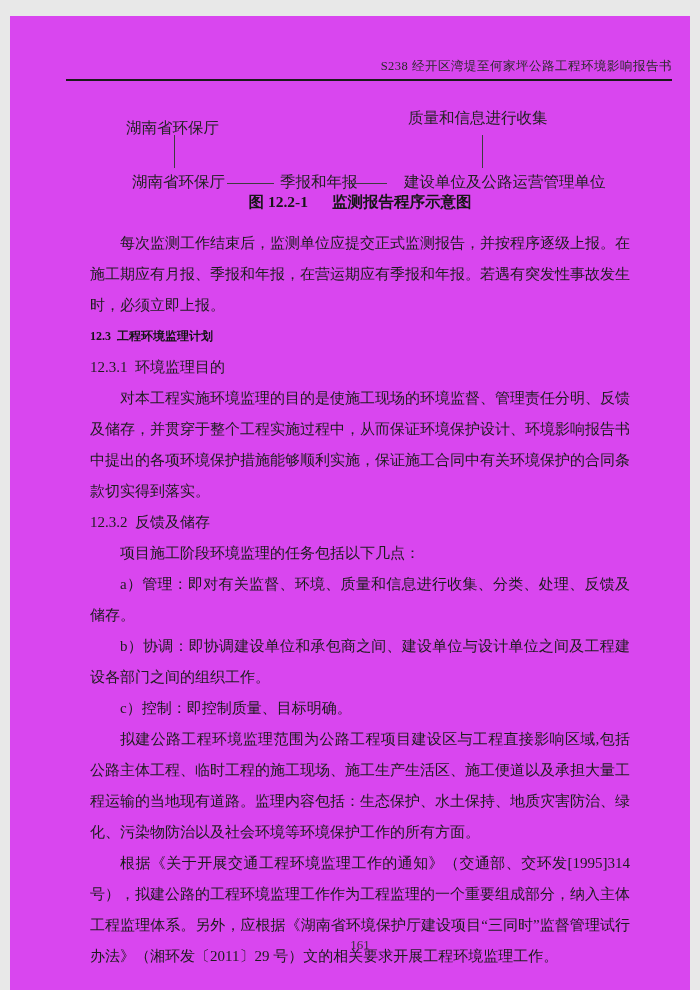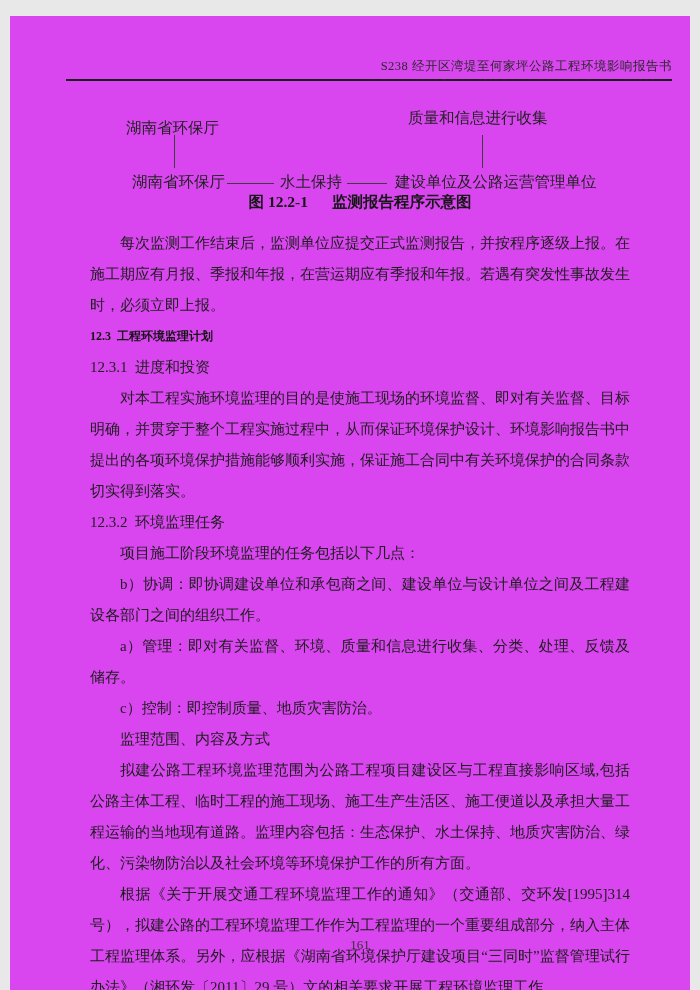--- a/index.html
+++ b/index.html
@@ -19,21 +19,21 @@
     padding-bottom:4px;border-bottom:2.5px solid #1b1b1b;
     color:#2a2a2a;
   }
   
   .fig{position:absolute;top:90px;left:80px;width:540px;height:92px;font-size:15.5px;}
   .fig .node{position:absolute;white-space:nowrap;color:#222;}
   .n-tl{left:36px;top:12px;font-family:Liberation Mono, monospace;}
   .n-tr{left:318px;top:2px;}
   .n-bl{left:42px;top:66px;}
   .n-bm{left:190px;top:66px;}
-  .n-br{left:305px;top:66px;}
+  .n-br{left:314px;top:66px;}
   .vline{position:absolute;width:1px;background:#3d3d3d;top:29px;height:33px;}
   .vl-left{left:84px;}
   .vl-right{left:392px;}
   .hline{position:absolute;height:1px;background:#3d3d3d;top:77px;}
   .hl-1{left:137px;width:47px;}
   .hl-2{left:257px;width:40px;}
   
   .caption{
     position:absolute;top:176px;left:0;width:700px;
     text-align:center;font-weight:bold;font-size:15.5px;color:#161616;
@@ -61,39 +61,38 @@
 
   <div class="hdr">S238 经开区湾堤至何家坪公路工程环境影响报告书</div>
 
   <div class="fig">
     <span class="node n-tl">湖南省环保厅</span>
     <span class="node n-tr">质量和信息进行收集</span>
     <div class="vline vl-left"></div>
     <div class="vline vl-right"></div>
     <span class="node n-bl">湖南省环保厅</span>
     <div class="hline hl-1"></div>
-    <span class="node n-bm">水土保持</span>
+    <span class="node n-bm">季报和年报</span>
     <div class="hline hl-2"></div>
     <span class="node n-br">建设单位及公路运营管理单位</span>
   </div>
 
   <div class="caption">
     <span class="cap-label">图 12.2-1</span><span class="cap-title">监测报告程序示意图</span>
   </div>
 
   <div class="content">
     <p>每次监测工作结束后，监测单位应提交正式监测报告，并按程序逐级上报。在施工期应有月报、季报和年报，在营运期应有季报和年报。若遇有突发性事故发生时，必须立即上报。</p>
     <div class="hd hd-bold">12.3  工程环境监理计划</div>
-    <div class="hd hd-plain">12.3.1  进度和投资</div>
-    <p>对本工程实施环境监理的目的是使施工现场的环境监督、即对有关监督、目标明确，并贯穿于整个工程实施过程中，从而保证环境保护设计、环境影响报告书中提出的各项环境保护措施能够顺利实施，保证施工合同中有关环境保护的合同条款切实得到落实。</p>
-    <div class="hd hd-plain">12.3.2  环境监理任务</div>
+    <div class="hd hd-plain">12.3.1  环境监理目的</div>
+    <p>对本工程实施环境监理的目的是使施工现场的环境监督、管理责任分明、反馈及储存，并贯穿于整个工程实施过程中，从而保证环境保护设计、环境影响报告书中提出的各项环境保护措施能够顺利实施，保证施工合同中有关环境保护的合同条款切实得到落实。</p>
+    <div class="hd hd-plain">12.3.2  反馈及储存</div>
     <p>项目施工阶段环境监理的任务包括以下几点：</p>
+    <p>a）管理：即对有关监督、环境、质量和信息进行收集、分类、处理、反馈及储存。</p>
     <p>b）协调：即协调建设单位和承包商之间、建设单位与设计单位之间及工程建设各部门之间的组织工作。</p>
-    <p>a）管理：即对有关监督、环境、质量和信息进行收集、分类、处理、反馈及储存。</p>
-    <p>c）控制：即控制质量、地质灾害防治。</p>
-    <p>监理范围、内容及方式</p>
+    <p>c）控制：即控制质量、目标明确。</p>
     <p>拟建公路工程环境监理范围为公路工程项目建设区与工程直接影响区域,包括公路主体工程、临时工程的施工现场、施工生产生活区、施工便道以及承担大量工程运输的当地现有道路。监理内容包括：生态保护、水土保持、地质灾害防治、绿化、污染物防治以及社会环境等环境保护工作的所有方面。</p>
     <p>根据《关于开展交通工程环境监理工作的通知》（交通部、交环发[1995]314 号），拟建公路的工程环境监理工作作为工程监理的一个重要组成部分，纳入主体工程监理体系。另外，应根据《湖南省环境保护厅建设项目“三同时”监督管理试行办法》（湘环发〔2011〕29 号）文的相关要求开展工程环境监理工作。</p>
   </div>
 
   <div class="pagenum">161</div>
 
 </div>
 
 </body></html>

